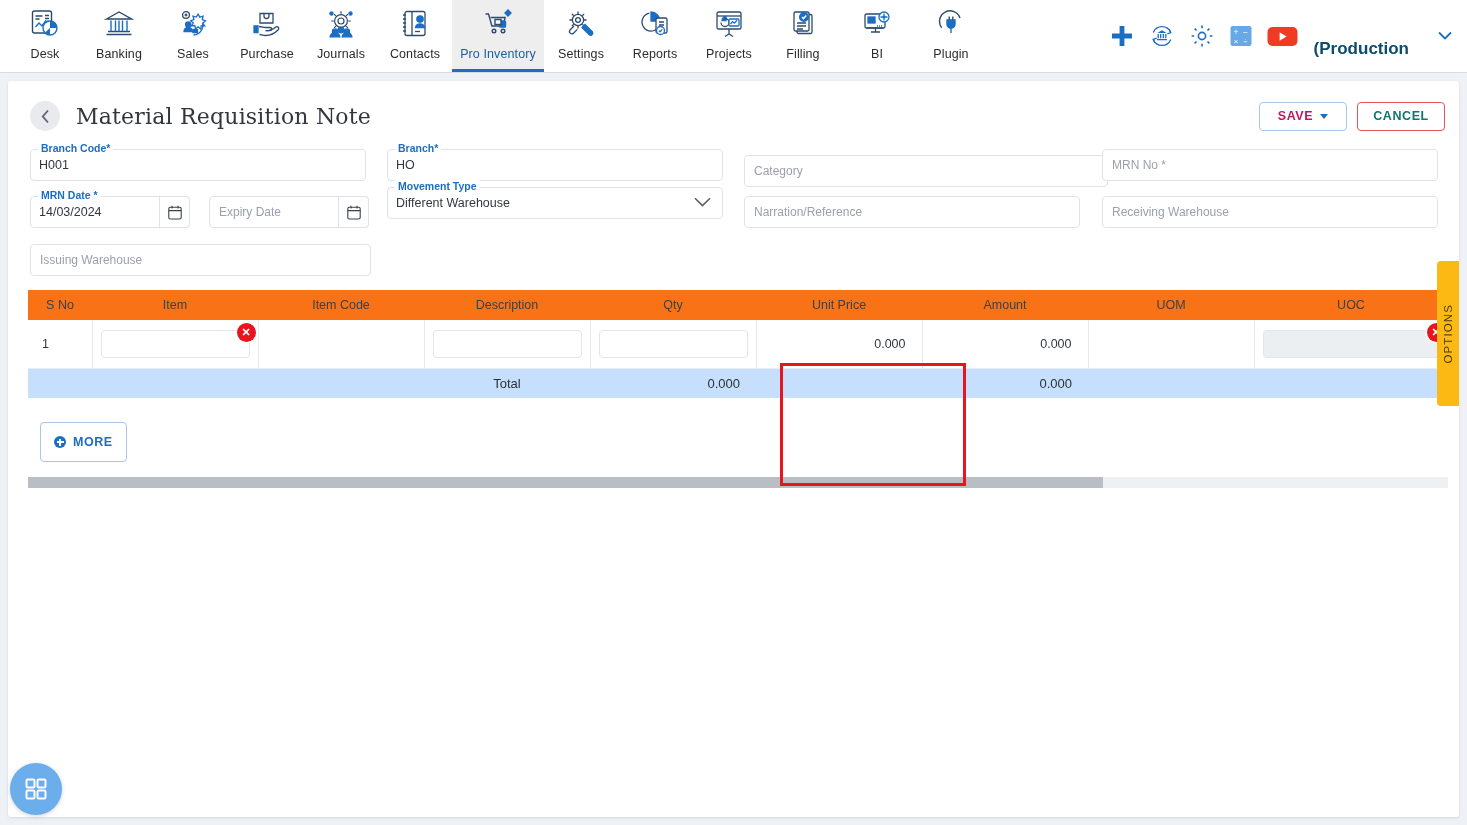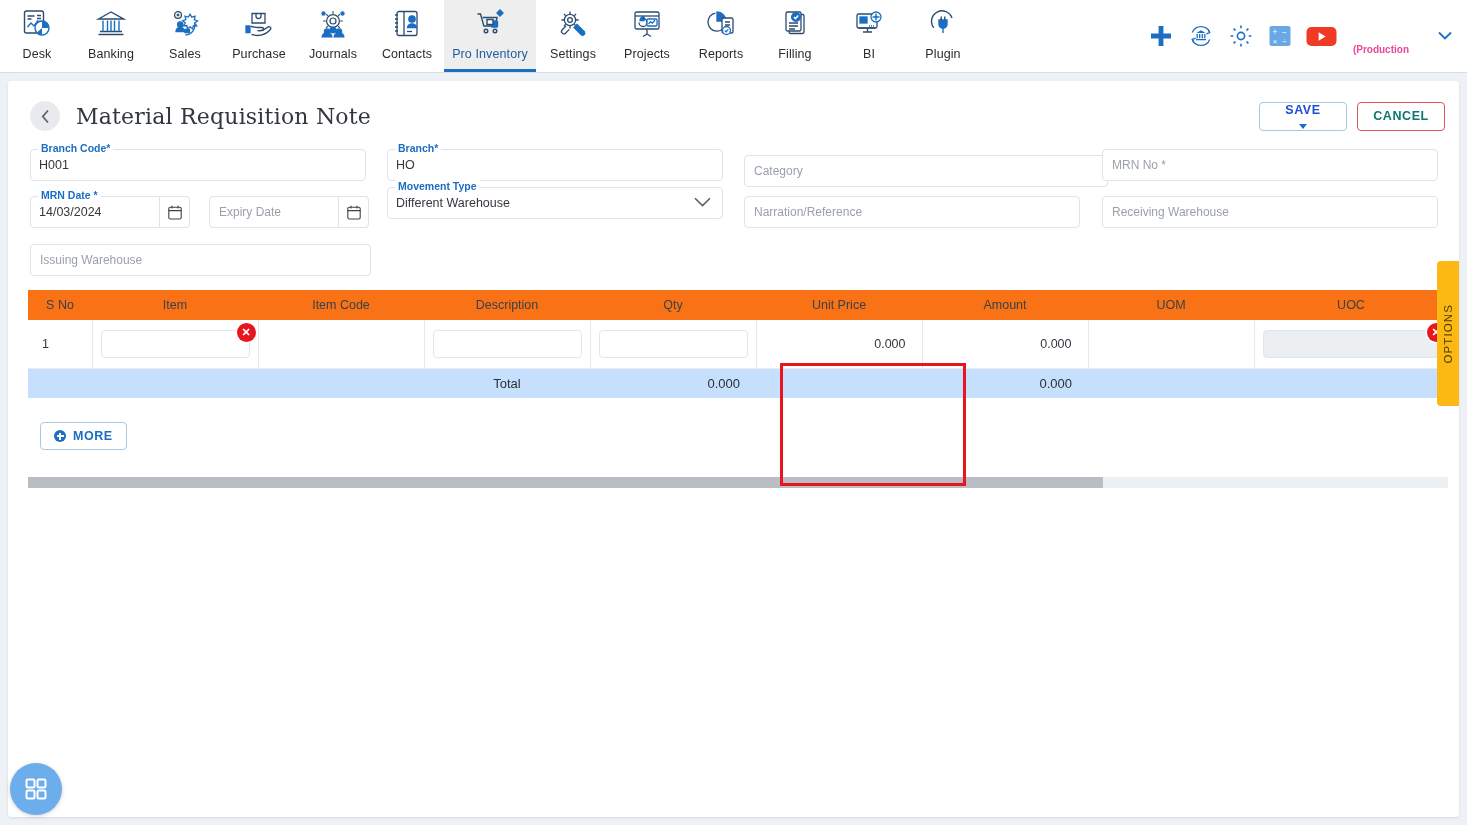--- a/index.html
+++ b/index.html
@@ -12,21 +12,21 @@
   }
 
   
   #topnav {
     position: absolute; top: 0; left: 0;
     width: 1467px; height: 73px;
     background: #ffffff;
     border-bottom: 1px solid #d7dde5;
     display: flex; align-items: flex-start;
   }
-  .nav-items { display: flex; align-items: center; }
+  .nav-items { display: flex; align-items: center; padding-left: 8px; }
   .nav-item {
     width: 74px; height: 72px;
     display: flex; flex-direction: column;
     align-items: center; justify-content: flex-start;
     padding-top: 7px;
     cursor: pointer;
     position: relative;
   }
   .nav-item .ic { height: 34px; display:flex; align-items:center; justify-content:center; }
   .nav-item .lbl {
@@ -39,21 +39,21 @@
     height:3px; background:#1b6ec2;
   }
   .nav-item.active .lbl { color:#1b5e9e; }
   .nav-item.wide { width: 92px; }
 
   .nav-right {
     margin-left: auto; display: flex; align-items: center;
     height: 72px; padding-right: 14px; gap: 14px;
   }
   .nav-right .ritem { cursor:pointer; display:flex; align-items:center; }
-  .prod-label { font-size: 10px; color:#ec4899; font-weight:700; margin-left:2px;margin-top:26px; }
+  .prod-label { font-size: 17px; color:#0c4a6e; font-weight:700; margin-left:2px;margin-top:26px; }
   .chev-nav { margin-left: 14px; color:#1b6ec2; font-size: 16px; }
 
   
   #card {
     position: absolute; top: 81px; left: 8px;
     width: 1451px; height: 736px;
     background: #ffffff;
     border-radius: 3px;
     box-shadow: 0 1px 3px rgba(0,0,0,.10);
   }
@@ -76,21 +76,21 @@
     letter-spacing: .2px;
   }
   .head-actions { margin-left:auto; display:flex; align-items:center; gap:10px; }
   .btn-outline {
     height: 29px; padding: 0 14px;
     border-radius: 4px; background:#fff;
     display:flex; align-items:center; justify-content:center;
     font-size: 12.5px; font-weight:700; letter-spacing:.6px;
     cursor:pointer;
   }
-  .btn-save { border:1px solid #a9c7e3; color:#1d4ed8; gap:7px; min-width:88px;flex-direction:column; }
+  .btn-save { border:1px solid #a9c7e3; color:#be185d; gap:7px; min-width:88px; }
   .btn-cancel { border:1px solid #e0555f; color:#0f766e; min-width:88px; }
   .caret-down {
     width:0;height:0;border-left:4.5px solid transparent;border-right:4.5px solid transparent;
     border-top:5px solid #1b6ec2;
   }
 
   
   #form { position:absolute; top: 62px; left:0; right:0; }
   .field {
     position:absolute;
@@ -165,21 +165,21 @@
     line-height:1;
   }
   #hscroll {
     position:absolute; left:20px; top:396px; width:1420px; height:11px;
     background:#eef1f4;
   }
   #hthumb { position:absolute; left:0; top:0; width:1075px; height:11px; background:#b9bec4; }
 
   #morebtn {
     position:absolute; left:32px; top:341px;
-    height:28px; padding: 0 13px;
+    height:40px; padding: 0 13px;
     border:1px solid #a9c7e3; border-radius:4px; background:#fff;
     display:flex;align-items:center; gap:7px;
     font-size:12.5px; font-weight:700; color:#1b6ec2; letter-spacing:.5px;
     cursor:pointer;
   }
   .plus-circ {
     width:12px;height:12px;border-radius:50%;background:#1b6ec2;
     position:relative; flex:none;
   }
   .plus-circ::before,.plus-circ::after{
@@ -323,43 +323,43 @@
       <path d="M12 2.4v2.6M12 17v2.6M20.6 11H18M6 11H3.4M18.1 4.9l-1.8 1.8M7.7 15.3l-1.8 1.8M18.1 17.1l-1.8-1.8M7.7 6.7L5.9 4.9"></path>
       <path d="M16 18.5l7.5 7.5a2.2 2.2 0 0 0 3-3L19 15.5z" fill="#1b6ec2" stroke="#1b6ec2"></path>
       <path d="M8 17l-4 4a2.4 2.4 0 0 0 3.3 3.4l4-4" stroke="#2d4b6e"></path>
           </svg>
         </div>
         <div class="lbl">Settings</div>
       </div>
       <div class="nav-item">
         <div class="ic">
           <svg width="30" height="30" viewBox="0 0 30 30" fill="none" stroke="#2d4b6e" stroke-width="1.3">
+      <path d="M11 3a9 9 0 0 1 9 9h-9z" fill="#1b6ec2" stroke="#1b6ec2"></path>
+      <path d="M9.4 4.2A9 9 0 1 0 18.6 18" stroke="#2d4b6e"></path>
+      <rect x="16" y="9" width="11" height="15" rx="1.6" fill="#fff" stroke="#2d4b6e"></rect>
+      <path d="M19 13h5M19 16h5M19 19h3"></path>
+      <circle cx="20.5" cy="21.5" r="4" fill="#fff" stroke="#1b6ec2"></circle>
+            <path d="M18.8 21.6l1.2 1.2 2.3-2.4" stroke="#1b6ec2"></path>
+          </svg>
+        </div>
+        <div class="lbl">Reports</div>
+      </div>
+      <div class="nav-item">
+        <div class="ic">
+          <svg width="30" height="30" viewBox="0 0 30 30" fill="none" stroke="#2d4b6e" stroke-width="1.3">
       <rect x="3" y="3" width="24" height="17" rx="1.6"></rect>
             <path d="M3 7h24"></path>
       <path d="M8 11.5a4 4 0 0 1 4-4v4z" fill="#1b6ec2" stroke="#1b6ec2"></path>
       <path d="M11 9.5a4 4 0 1 1-4 4" stroke="#2d4b6e"></path>
       <rect x="15" y="10" width="10" height="7" rx="1" fill="#fff" stroke="#1b6ec2"></rect>
       <path d="M16.5 15l2-2.4 1.8 1.6 2.7-3" stroke="#1b6ec2"></path>
       <path d="M15 20v5M11 27.5l4-2.5 4 2.5" stroke="#2d4b6e"></path>
           </svg>
         </div>
         <div class="lbl">Projects</div>
-      </div>
-      <div class="nav-item">
-        <div class="ic">
-          <svg width="30" height="30" viewBox="0 0 30 30" fill="none" stroke="#2d4b6e" stroke-width="1.3">
-      <path d="M11 3a9 9 0 0 1 9 9h-9z" fill="#1b6ec2" stroke="#1b6ec2"></path>
-      <path d="M9.4 4.2A9 9 0 1 0 18.6 18" stroke="#2d4b6e"></path>
-      <rect x="16" y="9" width="11" height="15" rx="1.6" fill="#fff" stroke="#2d4b6e"></rect>
-      <path d="M19 13h5M19 16h5M19 19h3"></path>
-      <circle cx="20.5" cy="21.5" r="4" fill="#fff" stroke="#1b6ec2"></circle>
-            <path d="M18.8 21.6l1.2 1.2 2.3-2.4" stroke="#1b6ec2"></path>
-          </svg>
-        </div>
-        <div class="lbl">Reports</div>
       </div>
       <div class="nav-item">
         <div class="ic">
           <svg width="30" height="30" viewBox="0 0 30 30" fill="none" stroke="#2d4b6e" stroke-width="1.3">
       <rect x="9" y="5.5" width="15" height="19" rx="1.4" fill="#fff"></rect>
       <rect x="6" y="3" width="15" height="19" rx="1.4" fill="#fff"></rect>
       <path d="M9 14h9M9 17h9M9 20h6"></path>
       <circle cx="16" cy="8" r="4.4" fill="#1b6ec2" stroke="#1b6ec2"></circle>
             <path d="M14 8l1.5 1.6 2.8-3" stroke="#fff" stroke-width="1.5"></path>
           </svg>

